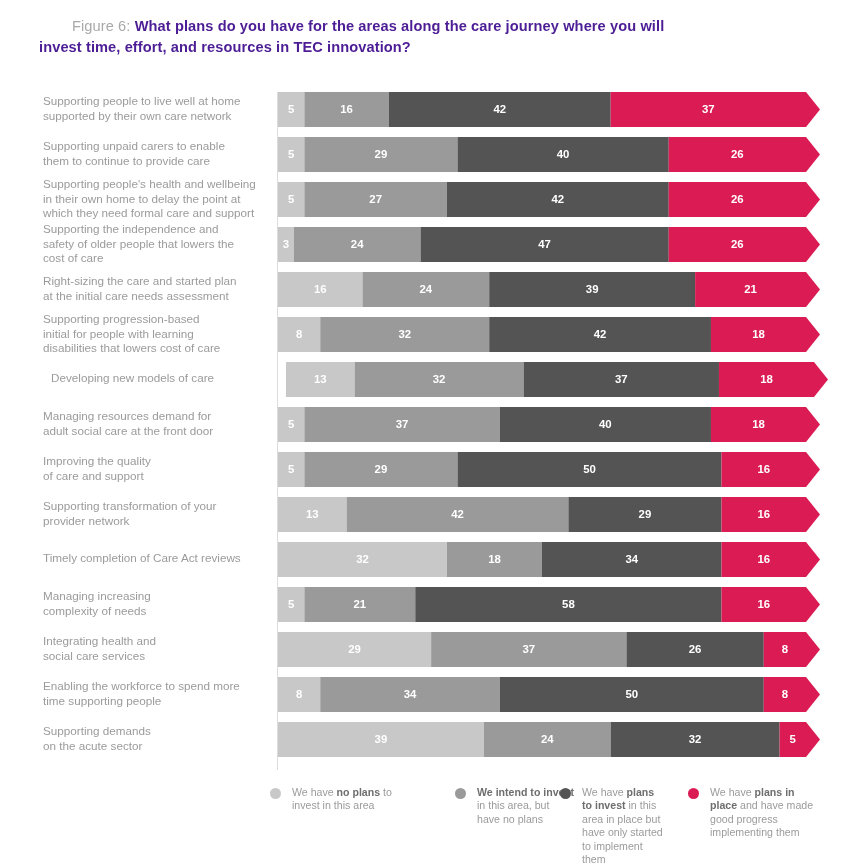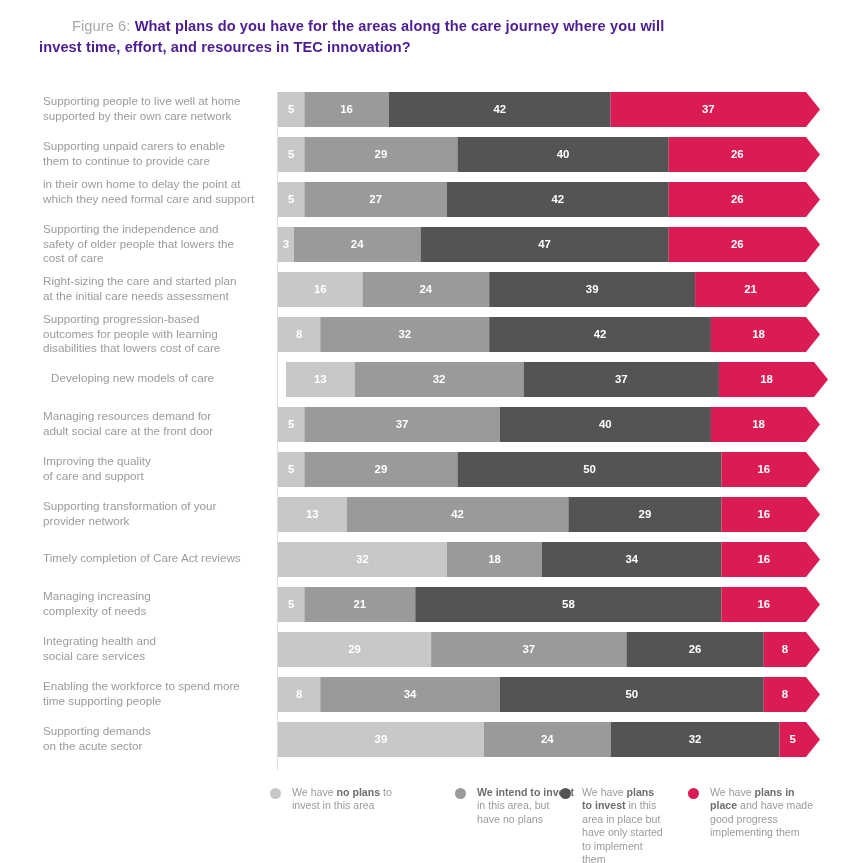--- a/index.html
+++ b/index.html
@@ -170,20 +170,21 @@
             <path d="M390.72,0 L528,0 L542,17.5 L528,35 L390.72,35 Z" fill="#db1b54"></path>
           </svg>
           <span class="seg-label" style="left: 0px; width: 26.4px;">5</span>
           <span class="seg-label" style="left: 26.4px; width: 153.12px;">29</span>
           <span class="seg-label" style="left: 179.52px; width: 211.2px;">40</span>
           <span class="seg-label" style="left: 390.72px; width: 137.28px;">26</span>
         </div>
       </div>
       <div class="row" style="top: 90px;">
         <div class="row-label lines3">
+          <div>Supporting people's health and wellbeing</div>
           <div>in their own home to delay the point at</div>
           <div>which they need formal care and support</div>
         </div>
         <div class="bar">
           <svg width="542" height="35">
             <path d="M0,0 L26.400000000000002,0 L26.400000000000002,35 L0,35 Z" fill="#c8c8c8"></path>
             <path d="M26.400000000000002,0 L168.96,0 L168.96,35 L26.400000000000002,35 Z" fill="#9a9a9a"></path>
             <path d="M168.96,0 L390.72,0 L390.72,35 L168.96,35 Z" fill="#545454"></path>
             <path d="M390.72,0 L528,0 L542,17.5 L528,35 L390.72,35 Z" fill="#db1b54"></path>
           </svg>
@@ -226,21 +227,21 @@
           </svg>
           <span class="seg-label" style="left: 0px; width: 84.48px;">16</span>
           <span class="seg-label" style="left: 84.48px; width: 126.72px;">24</span>
           <span class="seg-label" style="left: 211.2px; width: 205.92px;">39</span>
           <span class="seg-label" style="left: 417.12px; width: 110.88px;">21</span>
         </div>
       </div>
       <div class="row" style="top: 225px;">
         <div class="row-label lines3">
           <div>Supporting progression-based</div>
-          <div>outcomes for people with learning</div>
+          <div>initial for people with learning</div>
           <div>disabilities that lowers cost of care</div>
         </div>
         <div class="bar">
           <svg width="542" height="35">
             <path d="M0,0 L42.24,0 L42.24,35 L0,35 Z" fill="#c8c8c8"></path>
             <path d="M42.24,0 L211.20000000000002,0 L211.20000000000002,35 L42.24,35 Z" fill="#9a9a9a"></path>
             <path d="M211.20000000000002,0 L432.96000000000004,0 L432.96000000000004,35 L211.20000000000002,35 Z" fill="#545454"></path>
             <path d="M432.96000000000004,0 L528,0 L542,17.5 L528,35 L432.96000000000004,35 Z" fill="#db1b54"></path>
           </svg>
           <span class="seg-label" style="left: 0px; width: 42.24px;">8</span>

